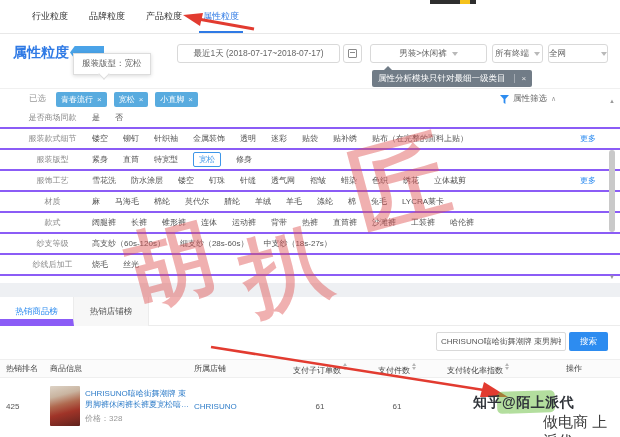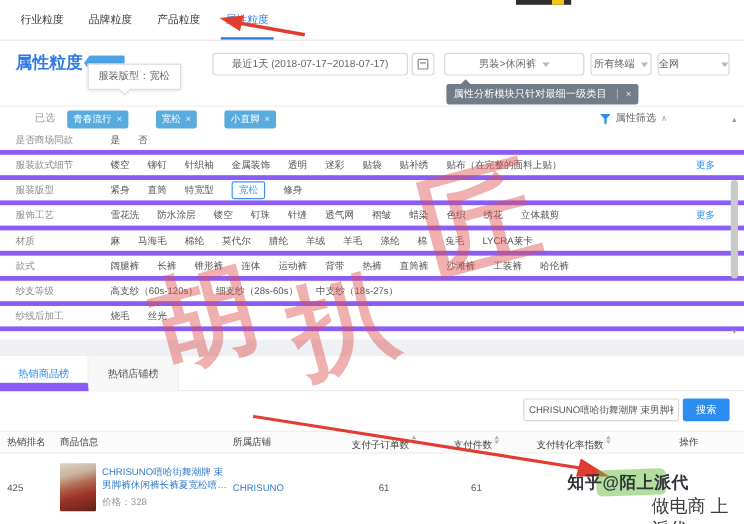--- a/index.html
+++ b/index.html
@@ -1,21 +1,21 @@
 <!DOCTYPE html>
 <html><head>
 <meta charset="utf-8">
 <style>
   * { margin:0; padding:0; box-sizing:border-box; }
   html,body { background:#e9ebee; }
   body { font-family:"Liberation Sans","DejaVu Sans",sans-serif; }
   .screen { position:relative; width:620px; height:437px; background:#fff; overflow:hidden; margin:0 auto; }
 
   
-  .topnav { position:absolute; left:0; top:0; width:620px; height:34px; background:#fff; border-bottom:1px solid #e8e8e8; display:flex; align-items:center; padding-left:13px; gap:13px; }
+  .topnav { position:absolute; left:0; top:0; width:620px; height:34px; background:#fff; border-bottom:1px solid #e8e8e8; display:flex; align-items:center; padding-left:28px; gap:13px; }
   .nav-tab { font-size:9px; color:#333; height:33px; line-height:33px; cursor:pointer; padding:0 4px; }
   .nav-tab.active { color:#2f7ae5; border-bottom:2px solid #2f7ae5; }
   .chrome-artifact { position:absolute; left:430px; top:0; width:46px; height:4px; background:#2e2e2e; }
   .chrome-artifact i { position:absolute; right:6px; top:0; width:10px; height:4px; background:#f5c21c; }
 
   
   .page-title { position:absolute; left:13px; top:44px; font-size:14px; font-weight:bold; color:#2f7ae5; }
   .title-badge { position:absolute; left:70px; top:46px; width:34px; height:13px; background:#4aa3e8; clip-path:polygon(0 50%,14% 0,100% 0,100% 100%,14% 100%); z-index:1; }
   .tag-tooltip { position:absolute; left:73px; top:53px; z-index:2; background:#fff; border:1px solid #ddd; box-shadow:0 1px 4px rgba(0,0,0,.15); font-size:8.5px; color:#666; padding:4px 8px; white-space:nowrap; }
   .tag-tooltip:after { content:""; position:absolute; left:26px; bottom:-4px; width:7px; height:7px; background:#fff; border-right:1px solid #ddd; border-bottom:1px solid #ddd; transform:rotate(45deg); }
@@ -32,29 +32,29 @@
 
   .notice-tip { position:absolute; left:372px; top:70px; height:17px; background:#717c87; border-radius:2px; color:#fff; font-size:8.5px; display:flex; align-items:center; padding:0 6px; z-index:3; }
   .notice-tip:before { content:""; position:absolute; left:12px; top:-4px; border:4px solid transparent; border-bottom:4px solid #717c87; border-top:none; }
   .notice-close { margin-left:8px; padding-left:7px; border-left:1px solid rgba(255,255,255,.35); color:#e8e8e8; cursor:pointer; font-size:8px; }
 
   .header-sep { position:absolute; left:0; top:88px; width:620px; border-top:1px solid #f0f0f0; }
 
   
   .sel-row { position:absolute; left:16px; top:90px; width:552px; height:18px; display:flex; align-items:center; }
   .sel-label { font-size:8.5px; color:#999; margin-left:13px; margin-right:10px; }
-  .tag { background:#58abdf; color:#fff; font-size:8px; border-radius:2px; padding:2px 5px; margin-right:23px; cursor:pointer; display:flex; align-items:center; }
+  .tag { background:#58abdf; color:#fff; font-size:8px; border-radius:2px; padding:2px 5px; margin-right:7px; cursor:pointer; display:flex; align-items:center; }
   .tag .x { margin-left:4px; opacity:.85; font-size:8px; }
   .filter-toggle { position:absolute; right:12px; top:0; height:18px; display:flex; align-items:center; gap:4px; cursor:pointer; font-size:8.5px; color:#666; }
   .funnel { width:9px; height:9px; }
   .chev-up { font-size:7px; color:#999; }
 
   
   .filter-panel { position:absolute; left:0; top:108px; width:620px; }
-  .f-row { position:relative; display:flex; align-items:center; height:21px; border-bottom:4px solid #8b5cf6; }
+  .f-row { position:relative; display:flex; align-items:center; height:21px; border-bottom:2px solid #8b5cf6;text-align:center; }
   .f-label { width:92px; padding-left:13px; font-size:8px; color:#8b8b8b; flex:none; }
   .f-opts { display:flex; align-items:center; gap:15px; font-size:8px; color:#555; flex-wrap:nowrap; }
   .f-opt { cursor:pointer; white-space:nowrap; }
   .f-opt.sel { color:#3d96e8; border:1px solid #3d96e8; border-radius:2px; padding:1px 5px; }
   .more-link { position:absolute; right:24px; font-size:8px; color:#2d8cf0; cursor:pointer;margin-left:32px; }
 
   
   .pscroll { position:absolute; right:3px; top:98px; width:10px; height:182px; }
   .pscroll .arr { position:absolute; left:1px; width:8px; font-size:6px; color:#9a9a9a; text-align:center; cursor:pointer; }
   .pscroll .thumb { position:absolute; left:2px; top:52px; width:6px; height:82px; background:#c9c9c9; border-radius:3px; cursor:pointer; }

